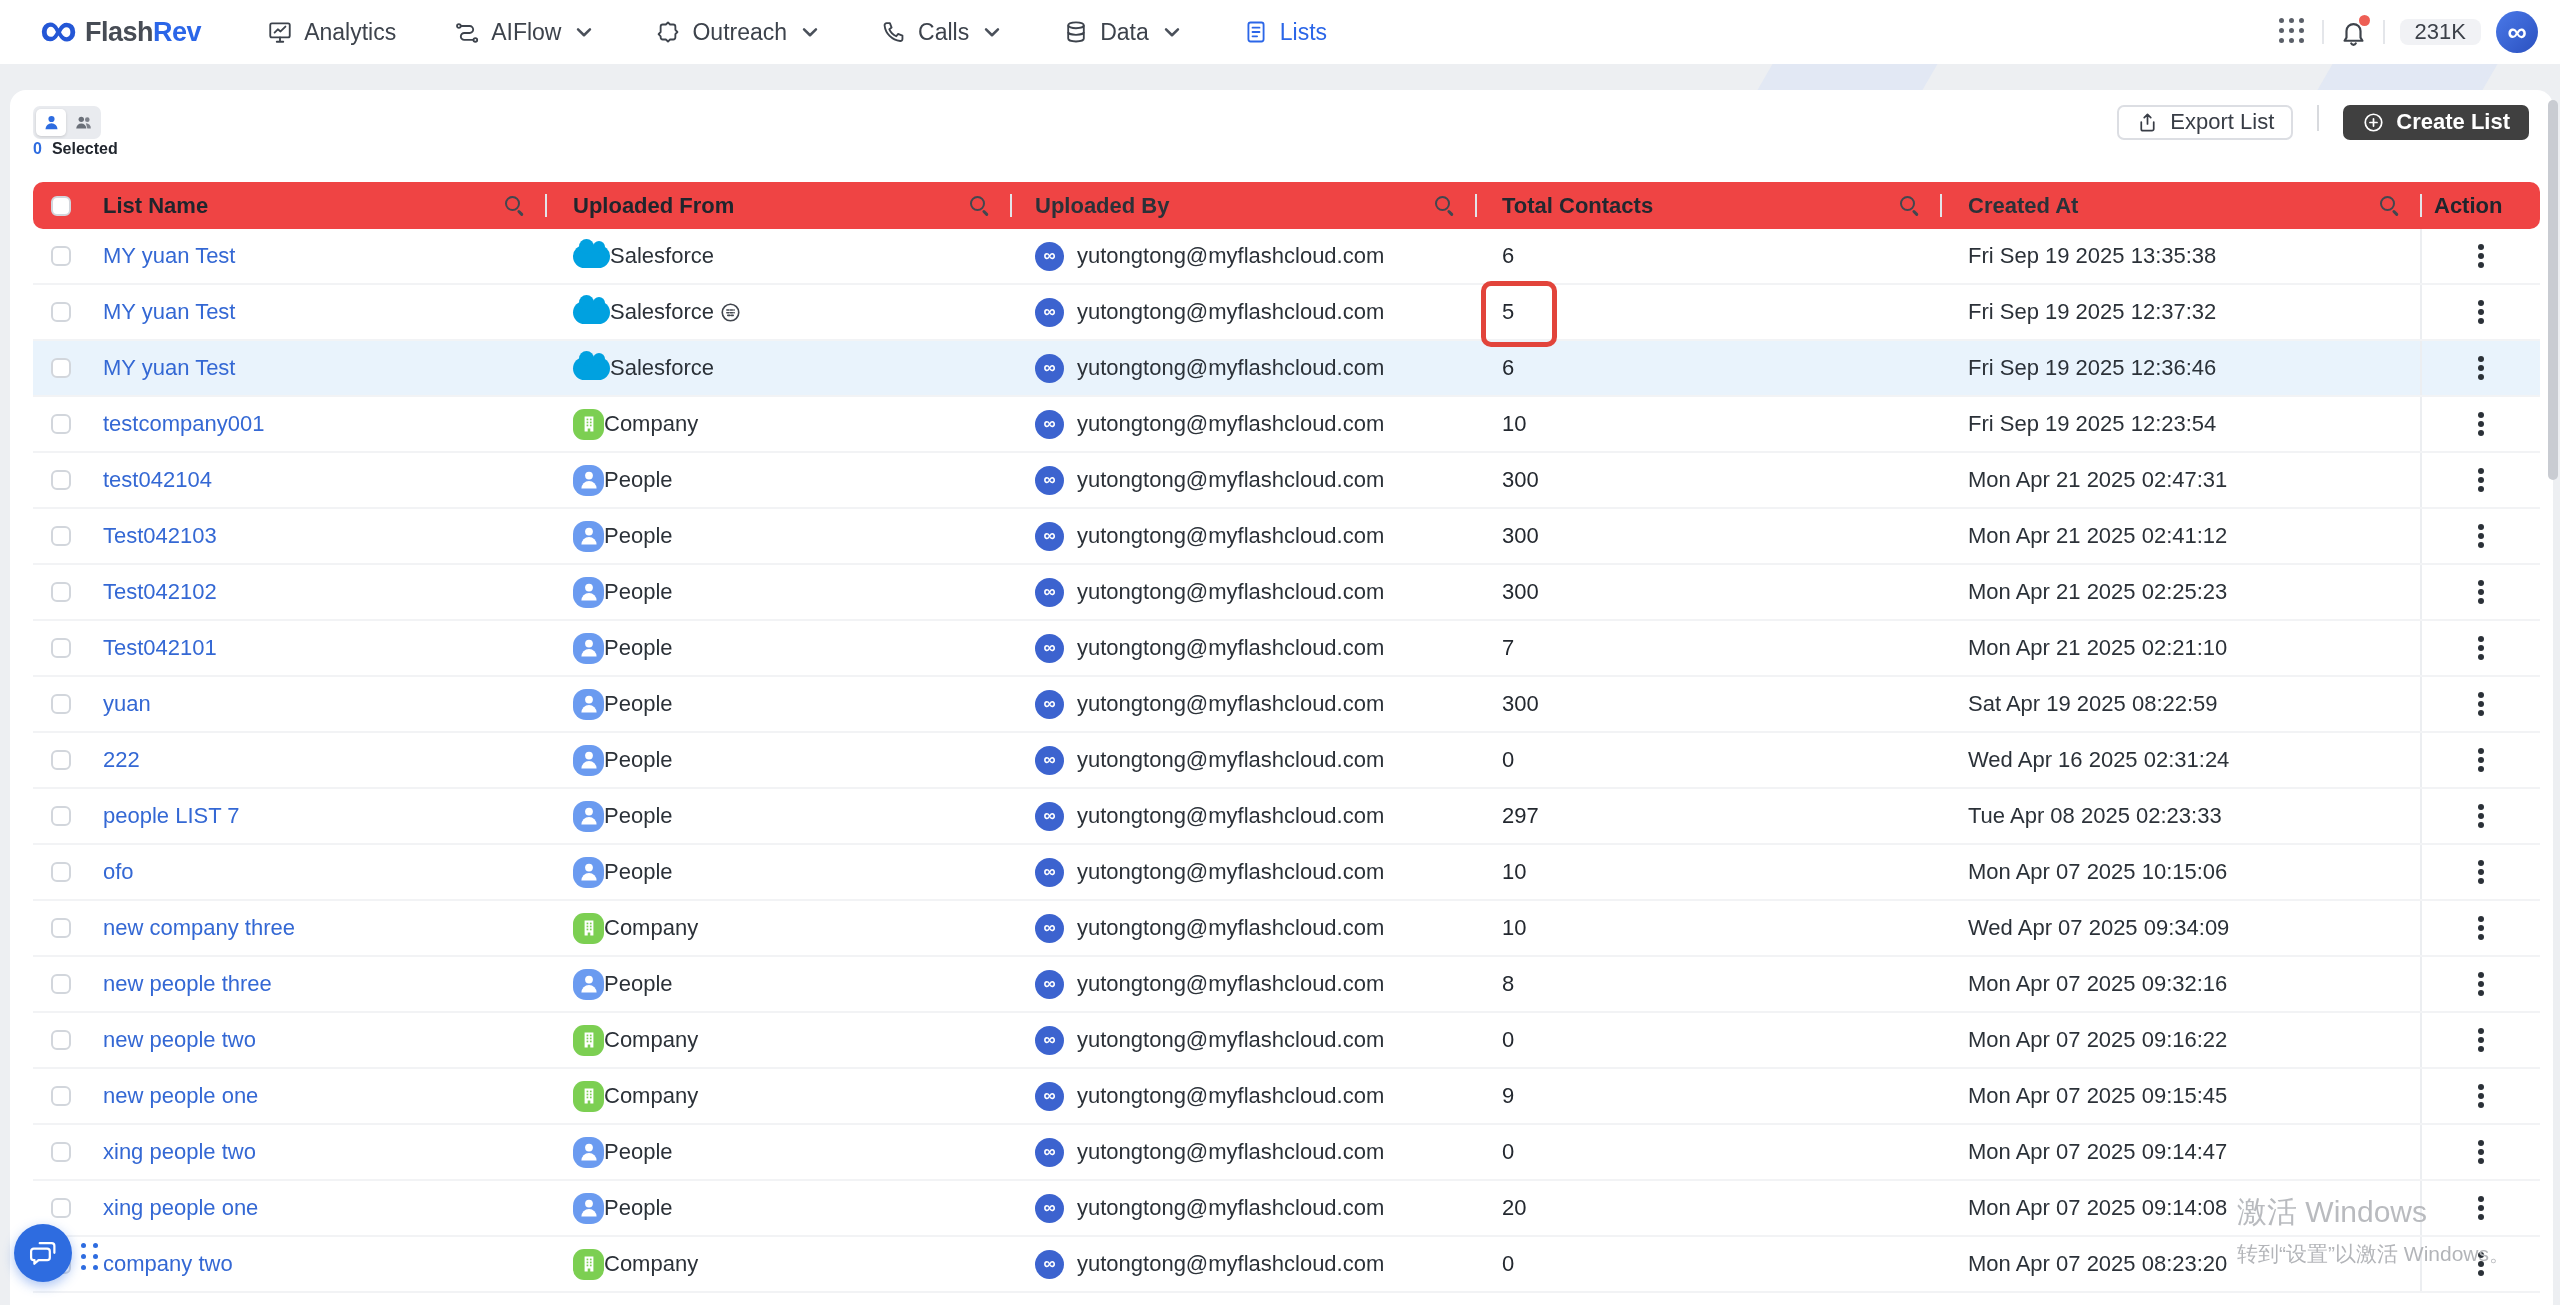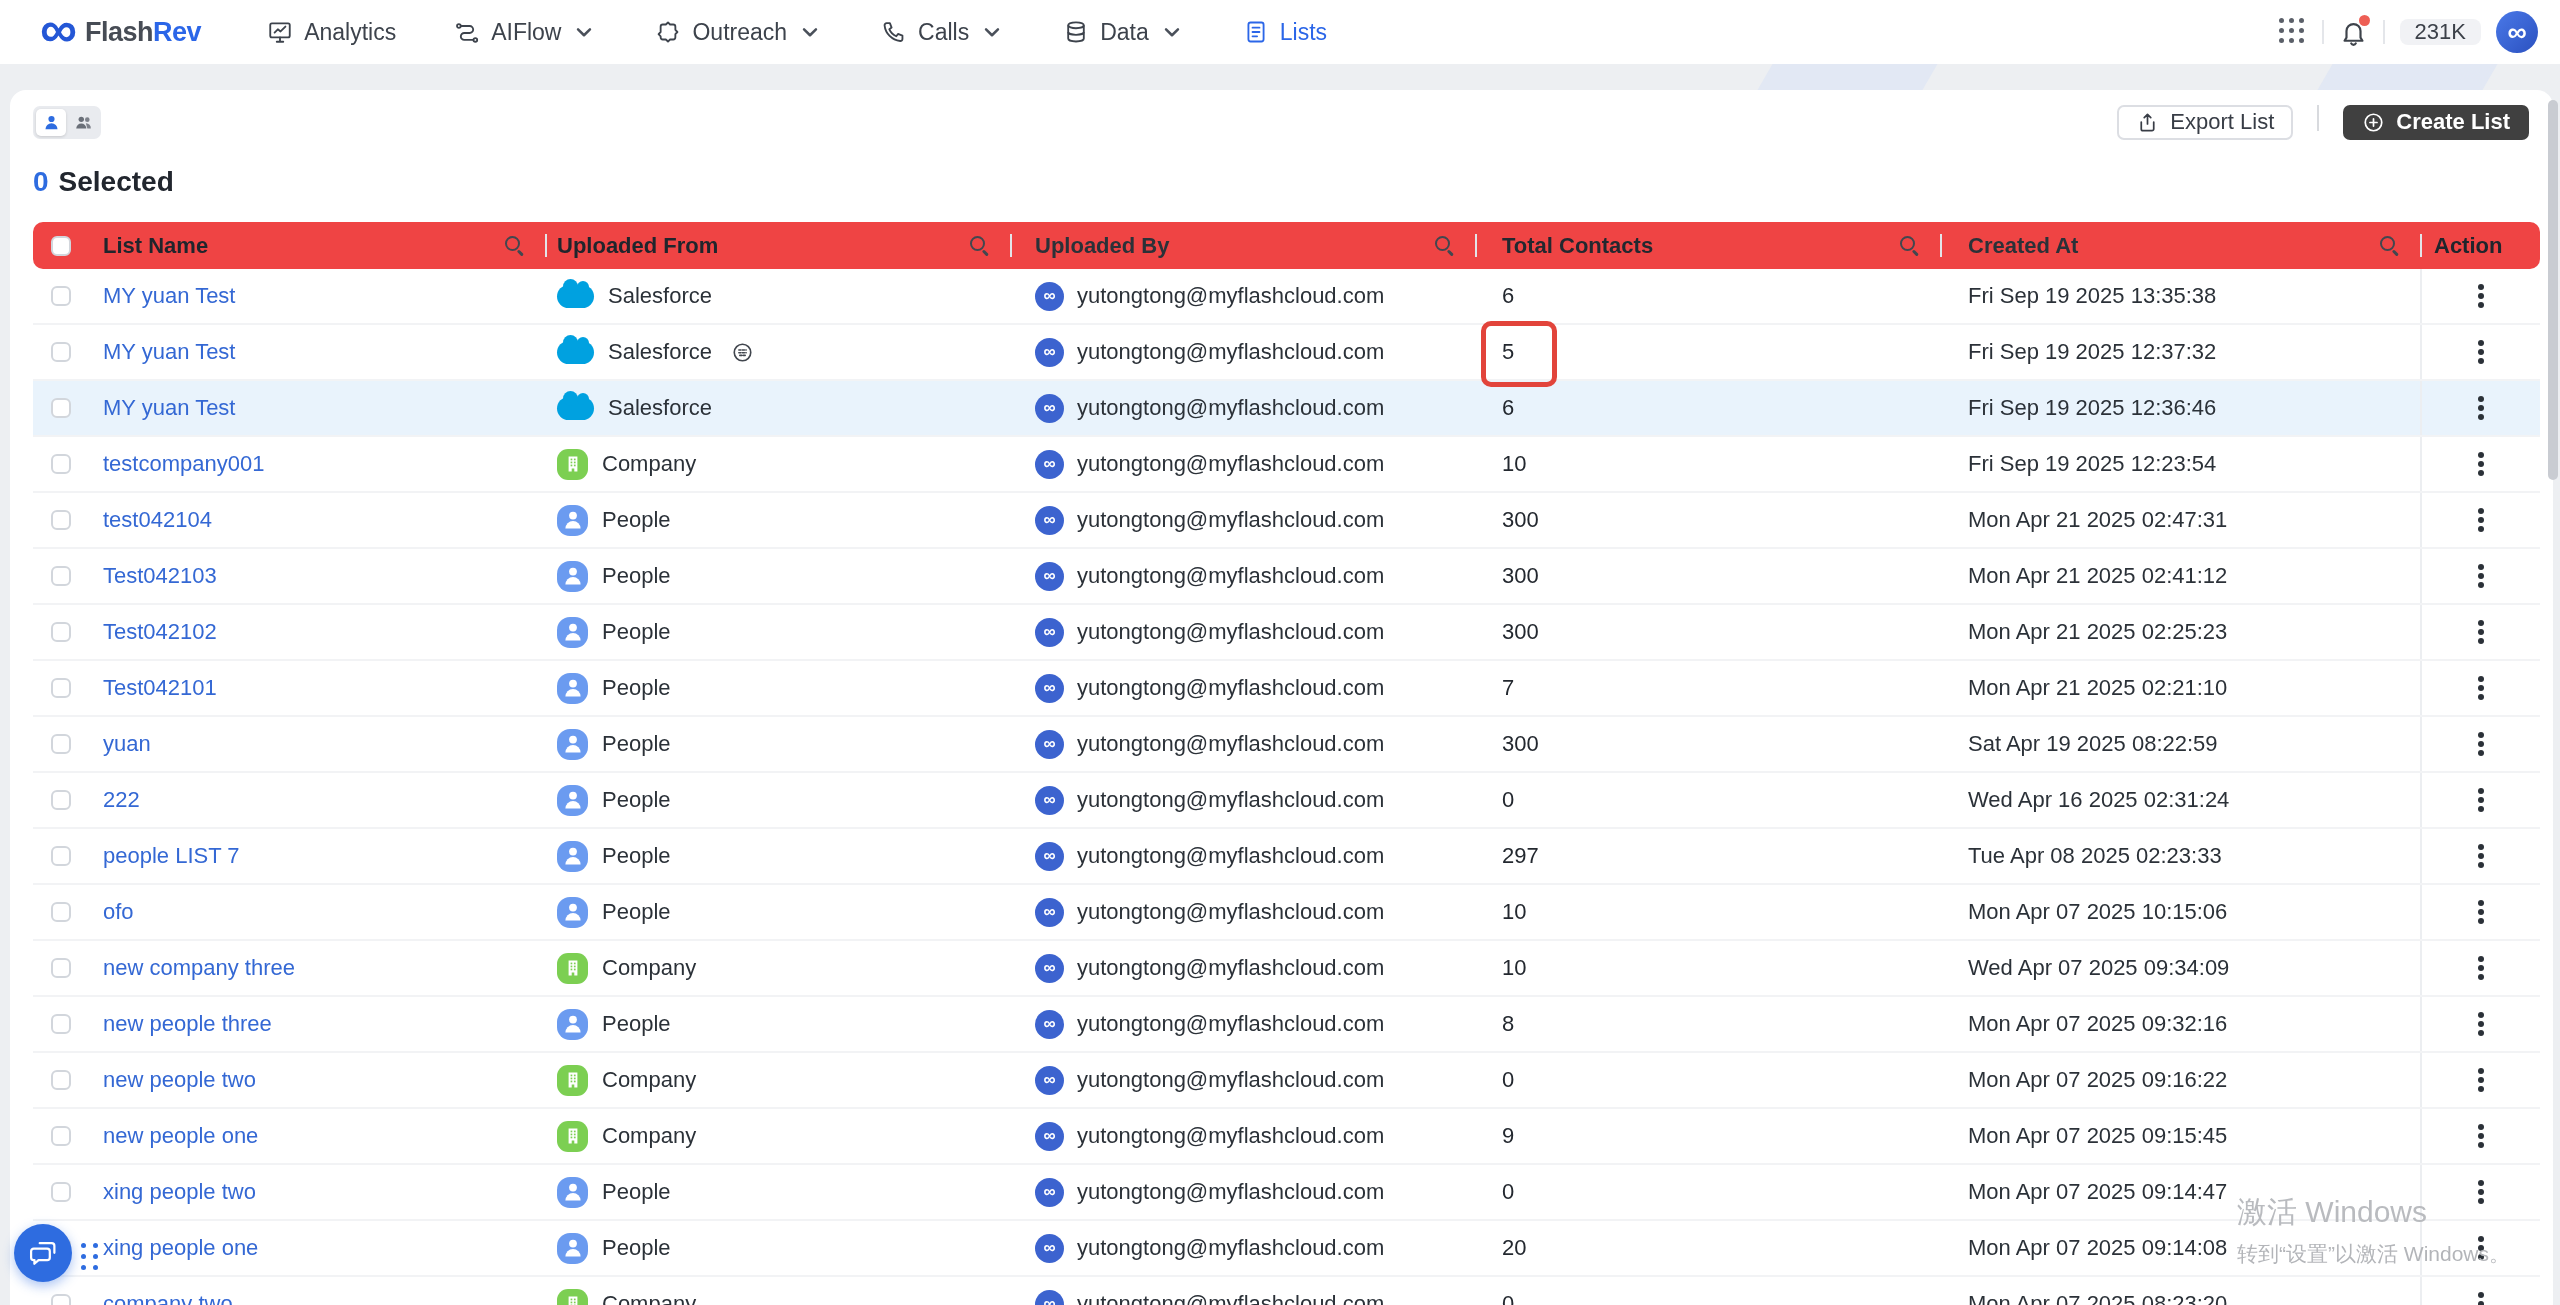--- a/index.html
+++ b/index.html
@@ -40,41 +40,41 @@
   .toggle-group{display:flex;align-items:center;background:#e9ebef;border-radius:7px;padding:3px;gap:2px}
   .toggle-btn{width:30px;height:27px;border-radius:5px;display:flex;align-items:center;justify-content:center;color:#6a6f78;cursor:pointer}
   .toggle-btn .ic{width:19px;height:19px}
   .toggle-btn.active{background:#fff;color:#2e6ce0;box-shadow:0 1px 3px rgba(0,0,0,.15)}
   .toolbar-right{display:flex;}
   .btn{display:flex;align-items:center;gap:11px;height:35px;border-radius:7px;font-size:22px;cursor:pointer;white-space:nowrap}
   .btn .ic{width:23px;height:23px}
   .btn-outline{background:#fff;border:2px solid #dcdee3;color:#383d46;padding:0 17px}
   .btn-primary{background:#404040;color:#fff;padding:0 19px;font-weight:600;border:none}
   .tdiv{width:2px;height:26px;background:#d8dade;margin:0 24px}
-  .selected-line{margin-top:26px;font-size:28px;font-weight:700;color:#21262e}
+  .selected-line{font-size:16px;font-weight:700;color:#21262e}
   .selected-line .count{color:#2e6ce0;margin-right:10px}
 
   
   .table{margin-top:24px;width:2507px;font-size:22px}
   .grid-cols{display:grid;grid-template-columns:56px 456px 465px 465px 465px 480px 120px}
   .thead{height:47px;background:#ef4444;border-radius:10px;align-items:center;color:#20252c;font-weight:600}
   .hcell{display:flex;align-items:center;height:100%;position:relative}
   .hsep::before{content:"";position:absolute;left:0;top:12px;bottom:12px;width:2px;background:#e3e5e9}
   .hlabel{white-space:nowrap}
   .search-ic{width:21px;height:21px;position:relative;flex:0 0 auto;margin-left:auto;margin-right:20px;cursor:pointer}
   .search-ic::before{content:"";position:absolute;left:1px;top:1px;width:11px;height:11px;border:2.4px solid #42474f;border-radius:50%}
   .search-ic::after{content:"";position:absolute;left:14px;top:14px;width:7px;height:2.6px;border-radius:2px;background:#42474f;transform:rotate(45deg);transform-origin:0 50%}
   .checkbox{width:20px;height:20px;border:2px solid #d2d6dc;border-radius:6px;background:#fff;cursor:pointer;flex:0 0 auto}
   .c-check{display:flex;align-items:center;justify-content:center}
   .tbody .trow{height:56px;border-bottom:2px solid #f2f3f5;align-items:center;background:#fff}
   .trow.sel{background:#e9f3fc}
   .cell{display:flex;align-items:center;height:100%}
   .c-name{padding-left:14px}
   .link{color:#3468d4;cursor:pointer;text-decoration:none;white-space:nowrap}
-  .c-from{padding-left:12px;gap:14px}
+  .c-from{padding-left:28px;}
   .src-label{color:#2b3138}
   .sync-ic{width:23px;height:23px;color:#41464e;margin-left:5px}
   .c-by{padding-left:25px;gap:13px;color:#2b3138}
   .avatar-xs{width:29px;height:29px;border-radius:50%;background:#3c63cf;color:#fff;font-size:17px;font-weight:700;display:flex;align-items:center;justify-content:center;flex:0 0 auto}
   .c-total{padding-left:27px;color:#23282f;position:relative}
   .c-created{padding-left:28px;color:#2b3138;white-space:nowrap}
   .c-action{justify-content:center;border-left:2px solid #eceef1}
   .kebab{width:6px;height:6px;border-radius:50%;background:#2b3138;box-shadow:0 -9px 0 #2b3138,0 9px 0 #2b3138;cursor:pointer}
   .red-box{position:absolute;left:6px;top:-4px;width:76px;height:66px;border:5px solid #e2443b;border-radius:10px;pointer-events:none}
 

